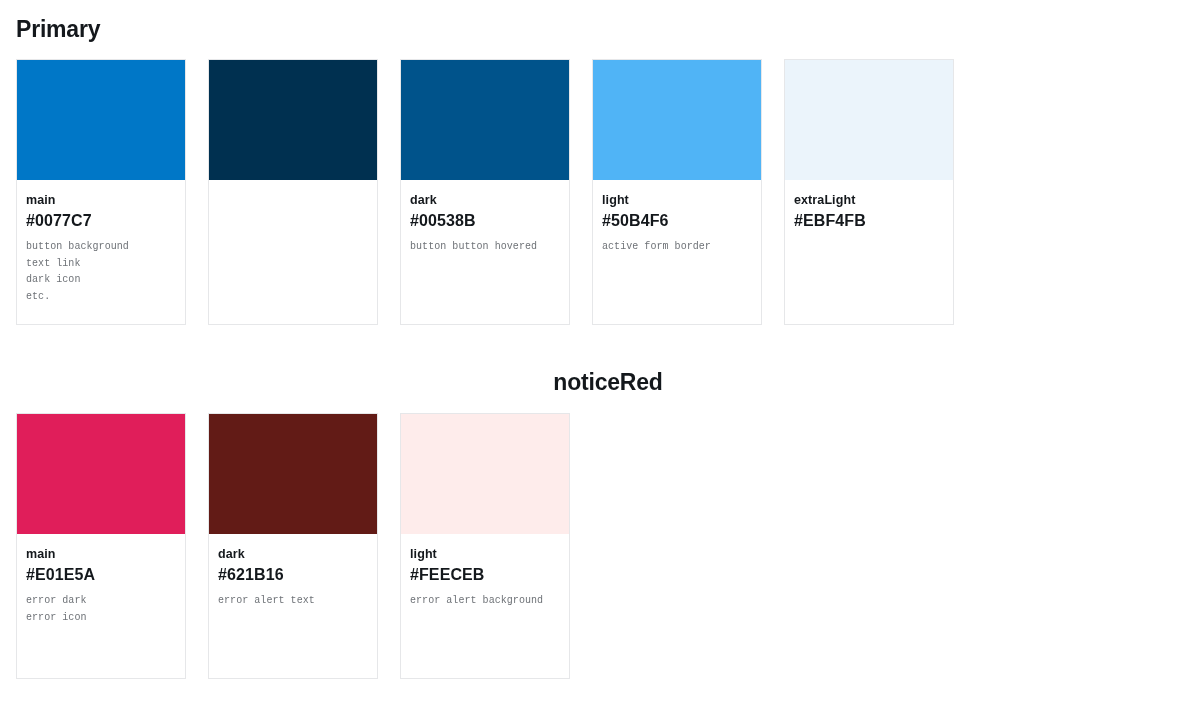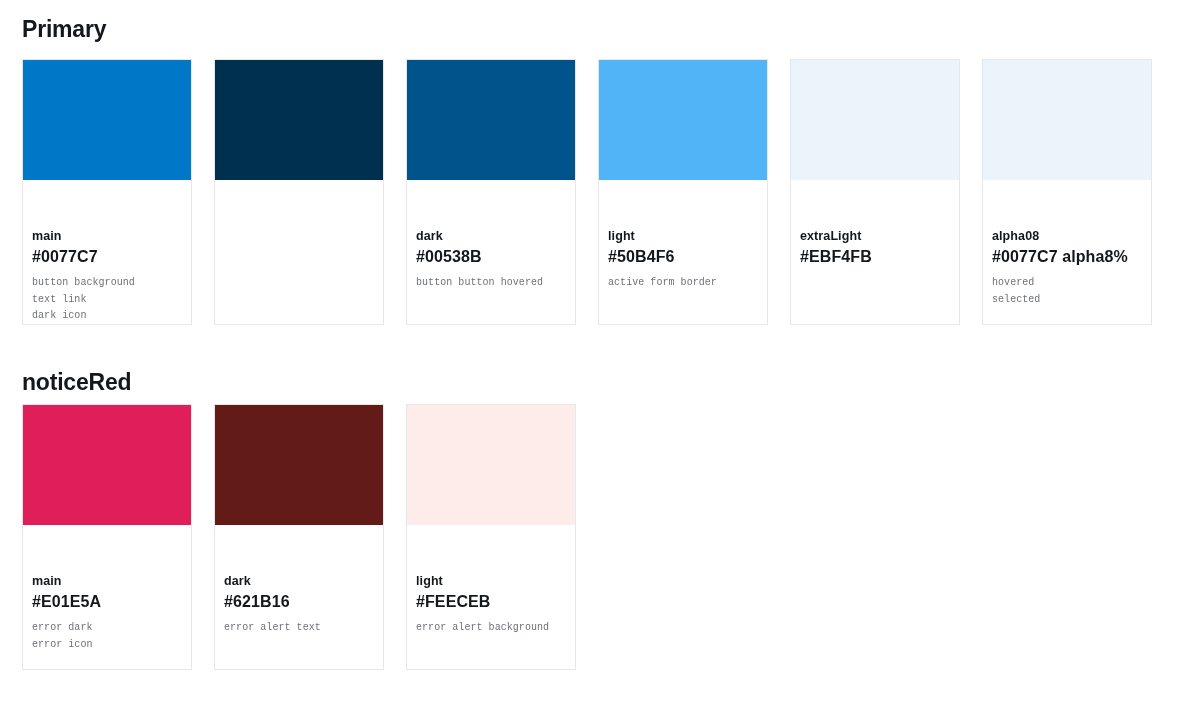--- a/index.html
+++ b/index.html
@@ -19,51 +19,50 @@
 
   .page {
     position: relative;
     width: 1200px;
     height: 718px;
     padding: 0;
     overflow: hidden;
   }
 
   .palette-section {
-    padding-left: 22px;
+    padding-left: 16px;
   }
 
   .section-heading {
     font-size: 23px;
     font-weight: bold;
     letter-spacing: -0.2px;
     color: #14181c;
     line-height: 1;
   }
 
   #section-primary { padding-top: 18px; }
   #section-primary .section-heading { margin-bottom: 18px; }
   #section-noticered { padding-top: 46px; }
-  #section-noticered .section-heading { margin-bottom: 10px; }
+  #section-noticered .section-heading { margin-bottom: 19px; text-align: center; }
 
   .swatch-row {
     display: flex;
     flex-wrap: nowrap;
     gap: 22px;
   }
 
   .swatch-card {
     width: 170px;
     height: 266px;
     background: #ffffff;
     border: 1px solid #e6e7e9;
     display: flex;
     flex-direction: column;
     overflow: hidden;
-    gap: 36px;
   }
 
   .swatch-chip {
     width: 100%;
     height: 120px;
     flex: 0 0 120px;
   }
 
   .swatch-body {
     flex: 1 1 auto;
@@ -149,31 +148,20 @@
       </div>
 
       <div class="swatch-card">
         <div class="swatch-chip" style="background-color: rgb(235, 244, 251);"></div>
         <div class="swatch-body">
           <div class="swatch-name">extraLight</div>
           <div class="swatch-hex">#EBF4FB</div>
         </div>
       </div>
 
-      <div class="swatch-card">
-        <div class="swatch-chip" style="background-color: rgba(0, 119, 199, 0.08);"></div>
-        <div class="swatch-body">
-          <div class="swatch-name">alpha08</div>
-          <div class="swatch-hex">#0077C7 alpha8%</div>
-          <ul class="swatch-usages">
-            <li class="swatch-usage">hovered</li>
-            <li class="swatch-usage">selected</li>
-          </ul>
-        </div>
-      </div>
 
     </div>
   </section>
 
   <section class="palette-section" id="section-noticered">
     <h2 class="section-heading">noticeRed</h2>
     <div class="swatch-row">
 
       <div class="swatch-card">
         <div class="swatch-chip" style="background-color: rgb(224, 30, 90);"></div>

